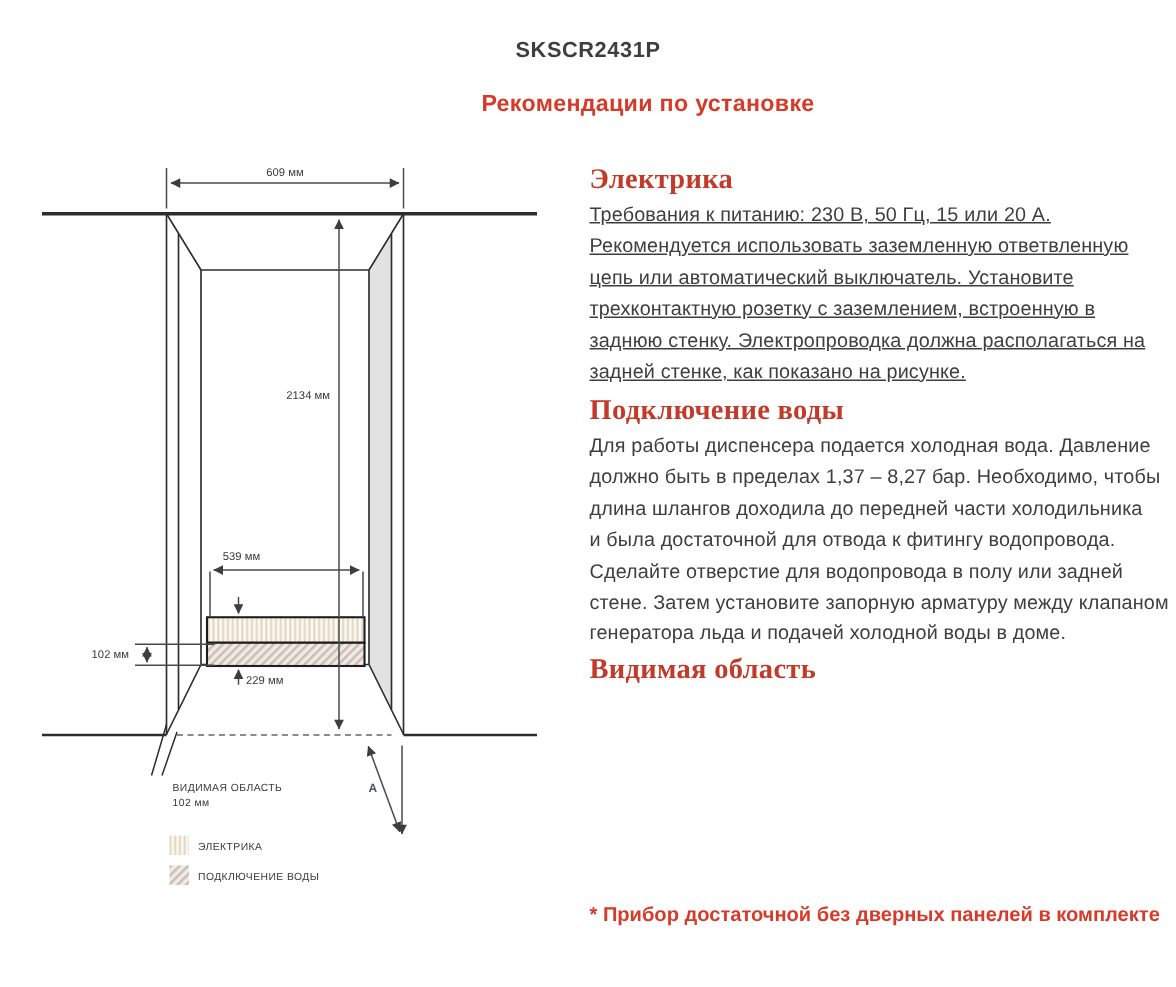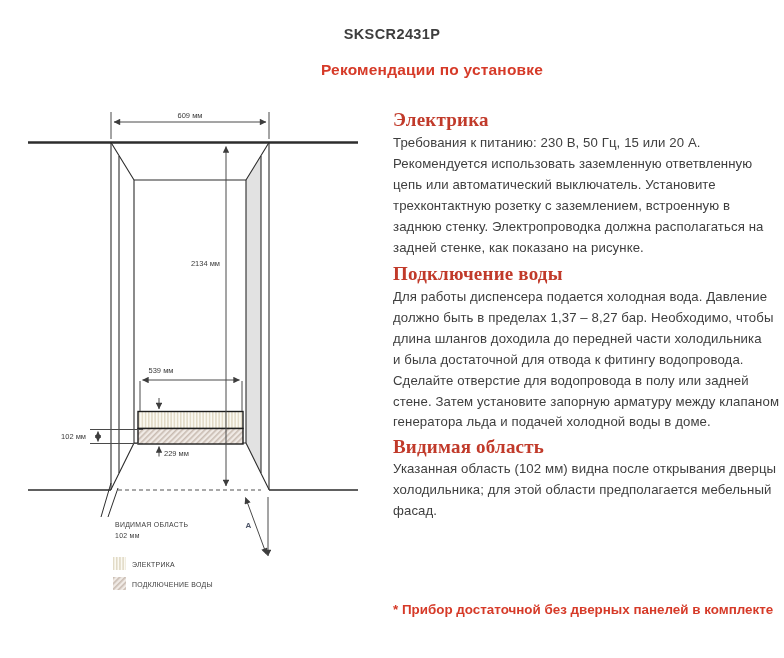--- a/index.html
+++ b/index.html
@@ -22,21 +22,21 @@
     position:absolute;margin:0;left:0;
     font-family:"Liberation Serif","DejaVu Serif",serif;
     font-size:19px;font-weight:bold;color:#c13a2a;letter-spacing:.2px;
   }
   .sec-p{
     position:absolute;margin:0;left:0;
     font-size:13.2px;line-height:20.9px;color:#3e3e3e;
     white-space:pre;letter-spacing:.1px;
   }
   .h-electrical{top:109px;}
-  .p-electrical{top:133px;}
+  .p-electrical{top:133px;text-decoration:underline;}
   .h-water{top:263px;}
   .p-water{top:287px;}
   .h-visible{top:436px;}
   .p-visible{top:459px;}
   .p-note{top:531px;}
   .footnote{
     position:absolute;margin:0;left:0;top:602px;
     font-size:13.4px;font-weight:bold;color:#d63a28;white-space:pre;
   }
   svg text{
@@ -133,18 +133,15 @@
   <h2 class="sec-h h-water">Подключение воды</h2>
   <p class="sec-p p-water">Для работы диспенсера подается холодная вода. Давление
 должно быть в пределах 1,37 – 8,27 бар. Необходимо, чтобы
 длина шлангов доходила до передней части холодильника
 и была достаточной для отвода к фитингу водопровода.
 Сделайте отверстие для водопровода в полу или задней
 стене. Затем установите запорную арматуру между клапаном
 генератора льда и подачей холодной воды в доме.</p>
 
   <h2 class="sec-h h-visible">Видимая область</h2>
-  <p class="sec-p p-visible">Указанная область (102 мм) видна после открывания дверцы
-холодильника; для этой области предполагается мебельный
-фасад.</p>
 
   <p class="footnote">* Прибор достаточной без дверных панелей в комплекте</p>
 </main>
 
 </body></html>

